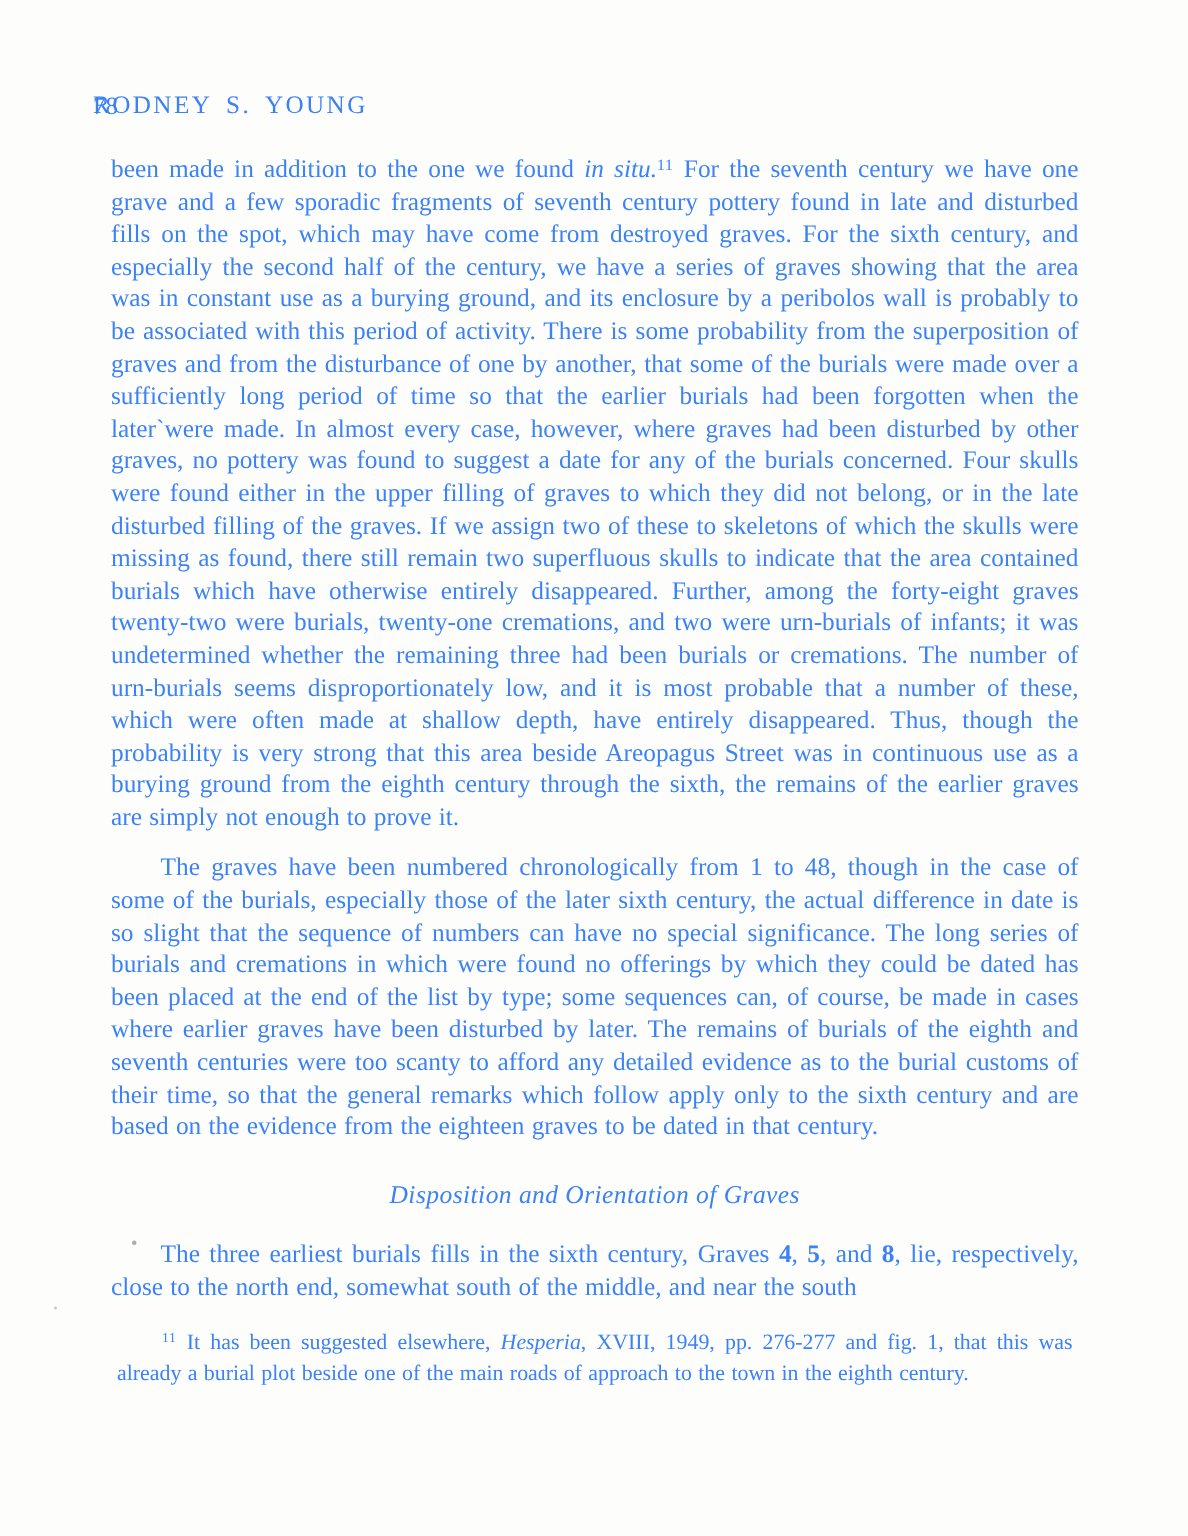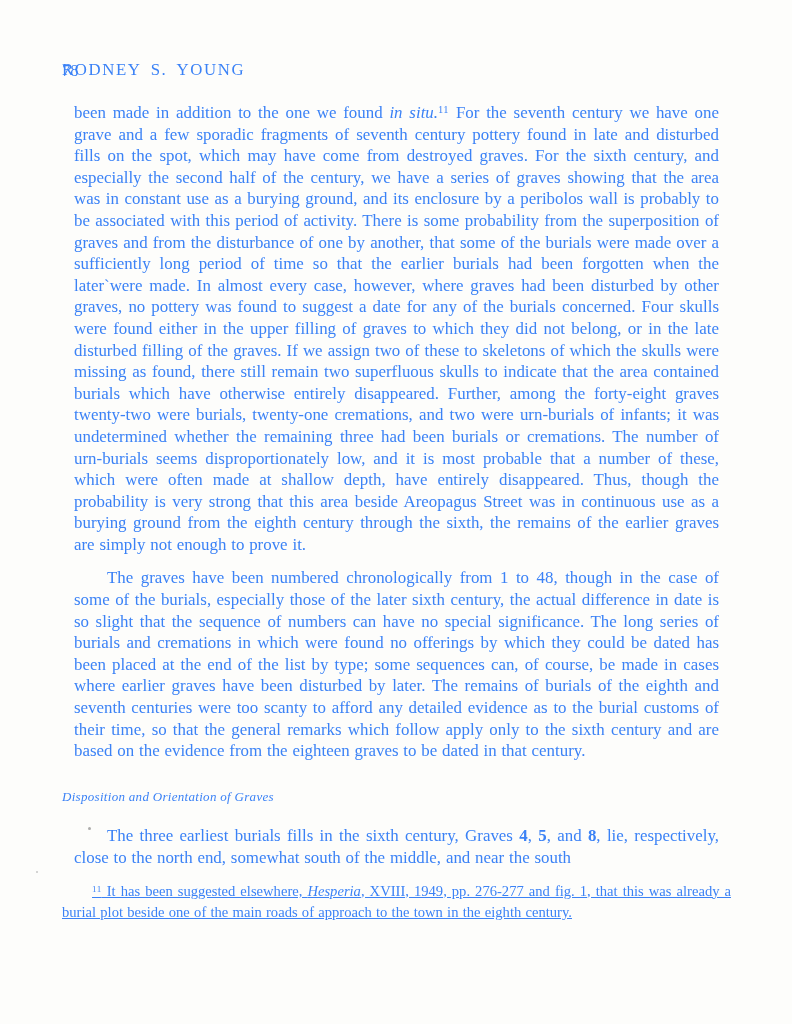--- a/index.html
+++ b/index.html
@@ -48,37 +48,36 @@
   p.body-para {
     margin: 12px;
     word-spacing: 0.6px;
   }
   p.indent {
     text-indent: 33px;
     font-family: Liberation Serif, serif;
   }
   .section-heading {
     margin: 24px 0 18px 0;
-    text-align: left;
+    text-align: center;
     font-style: italic;
     font-weight: normal;
-    font-size: 13px;
+    font-size: 17px;
     letter-spacing: 0.3px;
     text-indent: 0;
   }
   .footnote {
     margin-top: 12px;
     font-size: 14.6px;
     line-height: 21.5px;
   }
   .footnote-para {
-    margin: 0;
+    margin: 16px;
     text-indent: 30px;
     word-spacing: 0.6px;
-    text-decoration: underline;
   }
   sup {
     font-size: 0.62em;
     vertical-align: 0.45em;
     line-height: 0;
     letter-spacing: 0.5px;
   }
   .seg-i { font-style: italic; }
   .seg-b { font-weight: bold; }
   .scan-speck {

